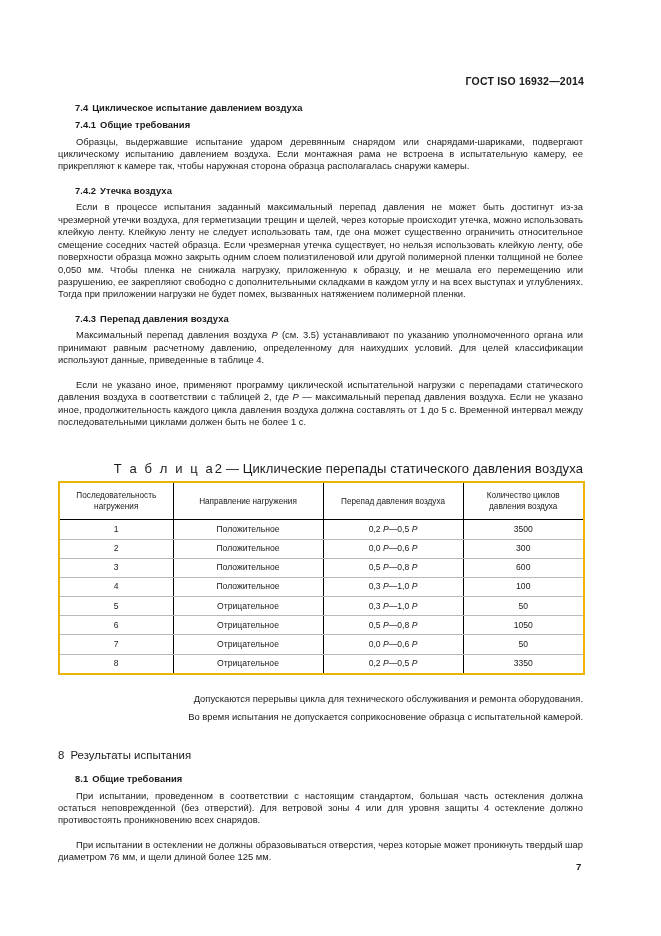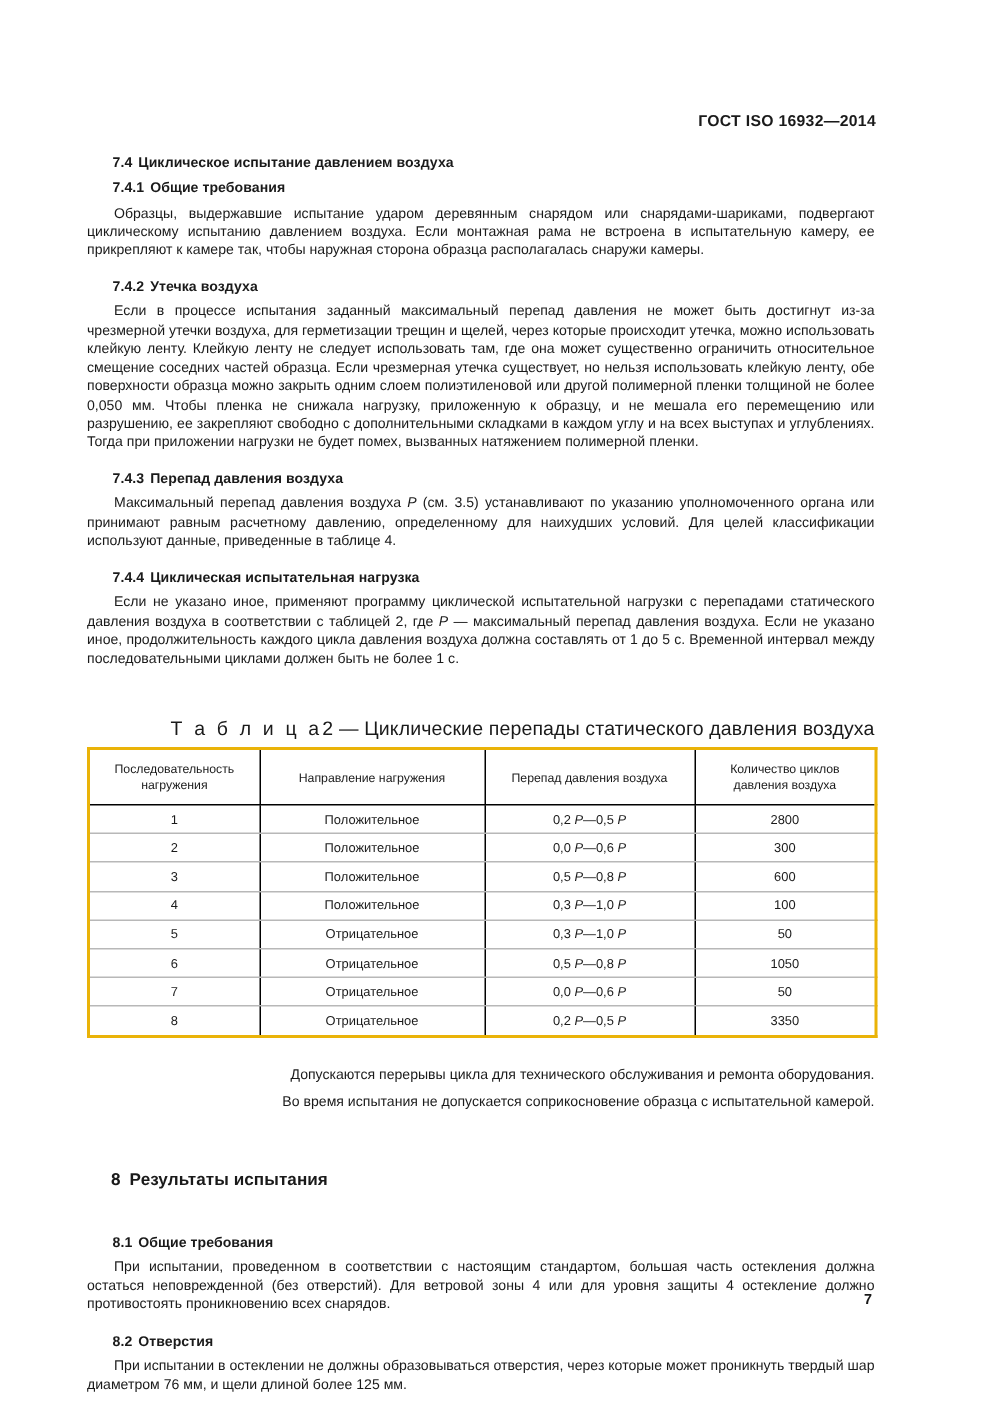--- a/index.html
+++ b/index.html
@@ -48,22 +48,22 @@
     font-weight: bold;
     margin: 0 0 5px 0;
     padding-left: 17px;
     letter-spacing: 0.05px;
     line-height: 1.25;
   }
   h3.clause .num { margin-right: 4px; }
 
   h2.clause-major {
     font-size: 11.4px;
-    font-weight: bold;
-    margin: 16px;
+    font-weight: normal;
+    margin: 0;
     padding-left: 0px;
     letter-spacing: 0.05px;
     line-height: 1.25;
   }
   h2.clause-major .num { margin-right: 6px; }
 
   p.body-text {
     font-size: 9.4px;
     line-height: 12.4px;
     margin: 0 0 6px 0;
@@ -171,23 +171,20 @@
     <div class="spacer-sm"></div>
 
     <h3 class="clause">
       <span class="num">7.4.3</span><span>Перепад давления воздуха</span>
     </h3>
 
     <p class="body-text"><span>Максимальный перепад давления воздуха </span><span class="ital">P</span><span> (см. 3.5) устанавливают по указанию уполномоченного органа или принимают равным расчетному давлению, определенному для наихудших условий. Для целей классификации используют данные, приведенные в таблице 4.</span></p>
 
     <div class="spacer-sm"></div>
 
-    <h3 class="clause">
-      <span class="num">7.4.4</span><span>Циклическая испытательная нагрузка</span>
-    </h3>
 
     <p class="body-text"><span>Если не указано иное, применяют программу циклической испытательной нагрузки с перепадами статического давления воздуха в соответствии с таблицей 2, где </span><span class="ital">P</span><span> — максимальный перепад давления воздуха. Если не указано иное, продолжительность каждого цикла давления воздуха должна составлять от 1 до 5 с. Временной интервал между последовательными циклами должен быть не более 1 с.</span></p>
 
     <div class="spacer-md"></div>
 
     <div class="table-caption"><span class="spaced">Т а б л и ц а</span><span>2</span> <span>—</span> <span>Циклические перепады статического давления воздуха</span></div>
 
     <table class="data-table">
       <colgroup>
         <col class="c1">
@@ -201,21 +198,21 @@
           <th>Направление нагружения</th>
           <th>Перепад давления воздуха</th>
           <th>Количество циклов давления воздуха</th>
         </tr>
       </thead>
       <tbody>
         <tr>
           <td>1</td>
           <td>Положительное</td>
           <td><span>0,2</span>&nbsp;<span class="ital">P</span><span>—</span><span>0,5</span>&nbsp;<span class="ital">P</span></td>
-          <td>2800</td>
+          <td>3500</td>
         </tr>
         <tr>
           <td>2</td>
           <td>Положительное</td>
           <td><span>0,0</span>&nbsp;<span class="ital">P</span><span>—</span><span>0,6</span>&nbsp;<span class="ital">P</span></td>
           <td>300</td>
         </tr>
         <tr>
           <td>3</td>
           <td>Положительное</td>
@@ -269,23 +266,20 @@
     <div class="spacer-md"></div>
 
     <h3 class="clause">
       <span class="num">8.1</span><span>Общие требования</span>
     </h3>
 
     <p class="body-text">При испытании, проведенном в соответствии с настоящим стандартом, большая часть остекления должна остаться неповрежденной (без отверстий). Для ветровой зоны 4 или для уровня защиты 4 остекление должно противостоять проникновению всех снарядов.</p>
 
     <div class="spacer-sm"></div>
 
-    <h3 class="clause">
-      <span class="num">8.2</span><span>Отверстия</span>
-    </h3>
 
     <p class="body-text">При испытании в остеклении не должны образовываться отверстия, через которые может проникнуть твердый шар диаметром 76 мм, и щели длиной более 125 мм.</p>
 
   </div>
 
   <div class="page-number">7</div>
 
 </div>
 
 </body></html>

